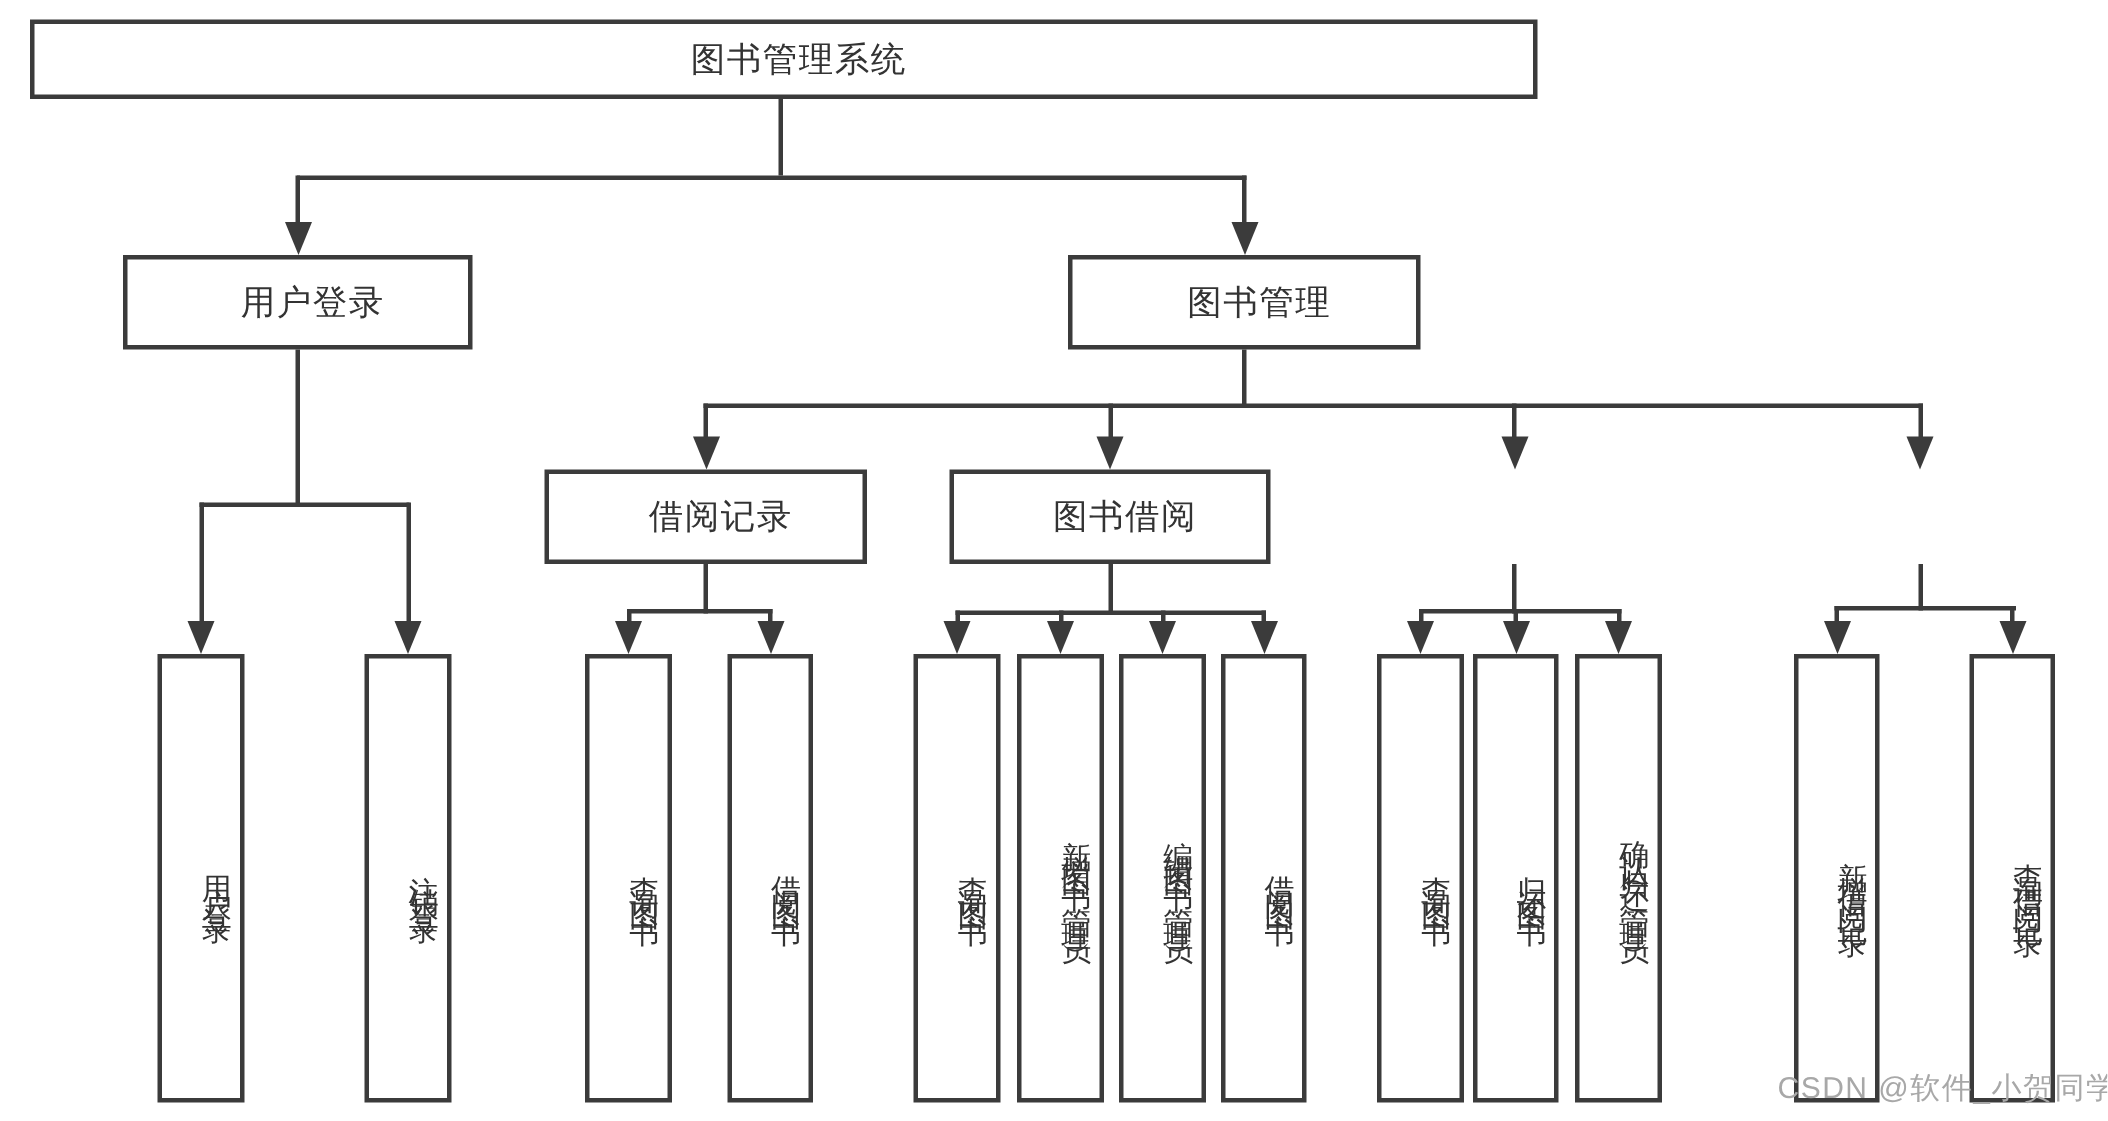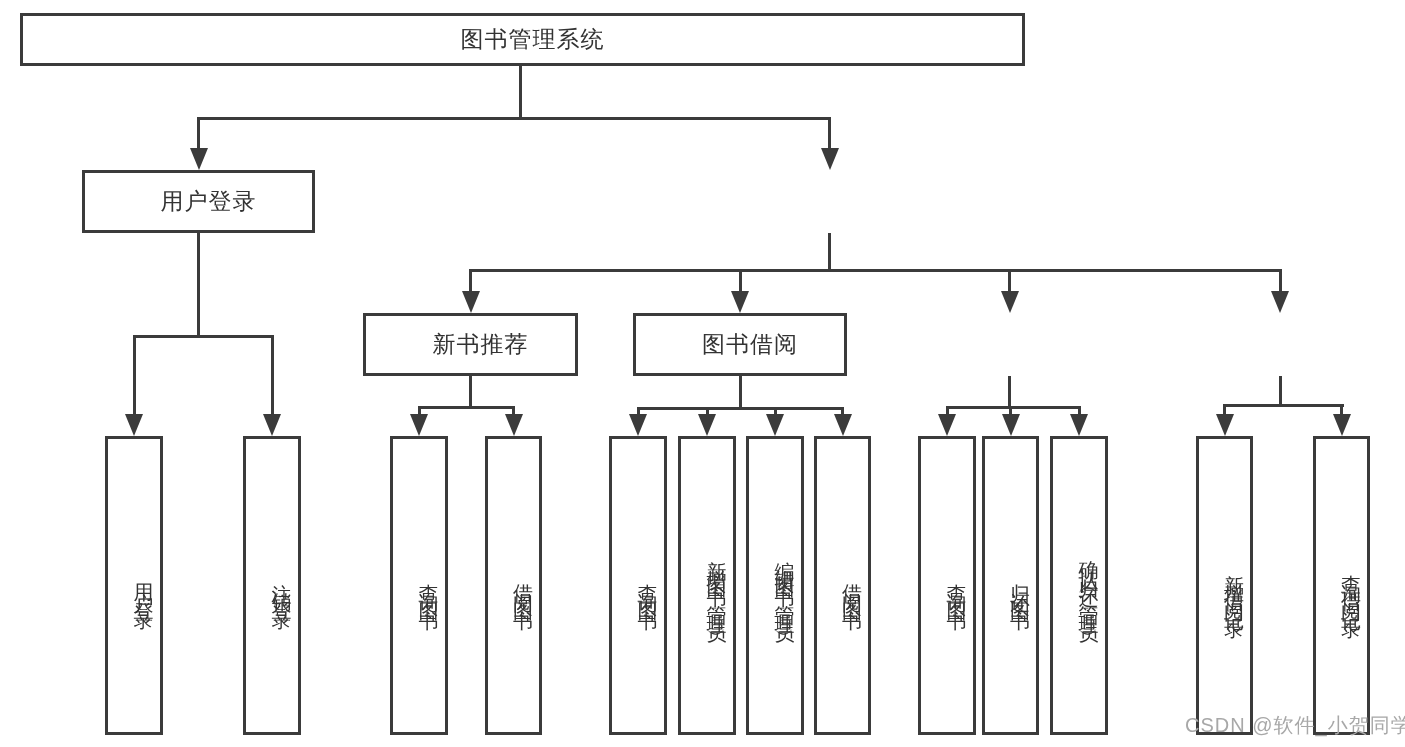--- a/index.html
+++ b/index.html
@@ -60,23 +60,26 @@
 
 <div class="canvas">
 
   <div class="node h" style="left:20px;top:13px;width:1005px;height:53px">
     <span>图书管理系统</span>
   </div>
 
   <div class="node h" style="left:82px;top:170px;width:233px;height:63px">
     <span>用户登录</span>
   </div>
+  <div class="node h" style="left:712px;top:170px;width:235px;height:63px">
+    <span>图书管理</span>
+  </div>
 
   <div class="node h" style="left:363px;top:313px;width:215px;height:63px">
-    <span>新书推荐</span>
+    <span>借阅记录</span>
   </div>
   <div class="node h" style="left:633px;top:313px;width:214px;height:63px">
     <span>图书借阅</span>
   </div>
 
   <div class="node v" style="left:105px;top:436px;width:58px;height:299px">
     <span>用户登录</span>
   </div>
   <div class="node v" style="left:243px;top:436px;width:58px;height:299px">
     <span>注销登录</span>

